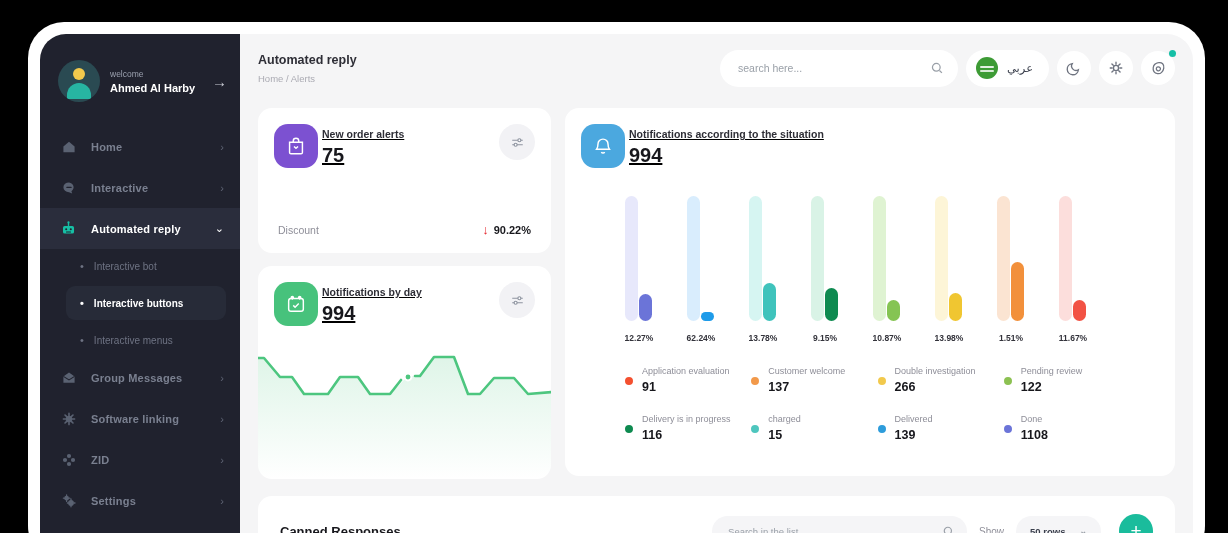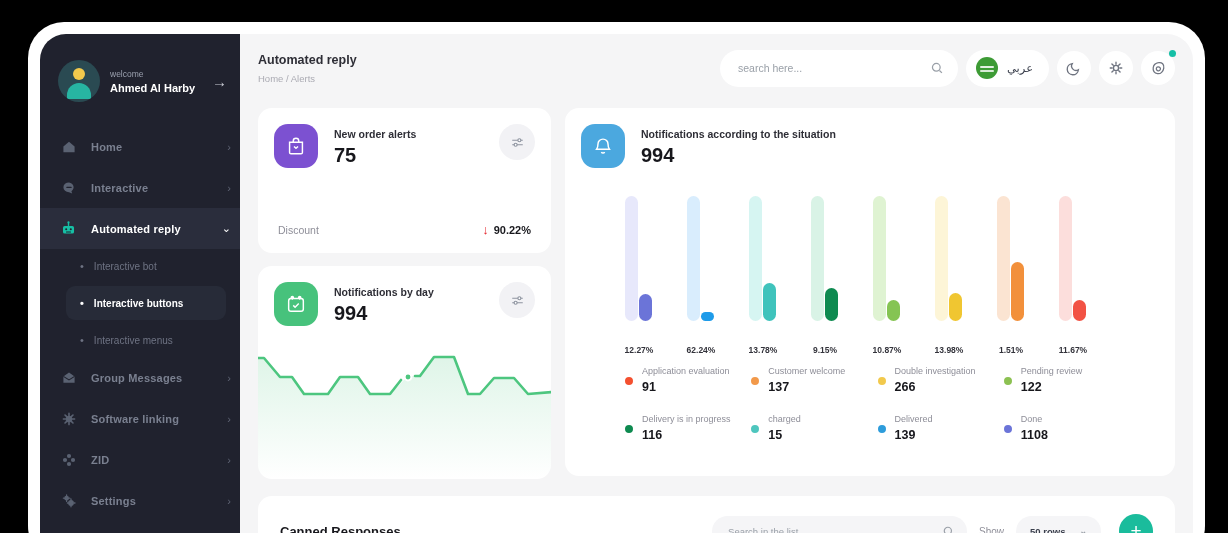--- a/index.html
+++ b/index.html
@@ -14,21 +14,21 @@
   .sidebar { width:200px; flex-shrink:0; background:#20222E; color:#7A8090; padding-top:18px; }
   .profile { display:flex; align-items:center; padding:8px 13px 24px 18px; }
   .avatar { width:42px; height:42px; border-radius:50%; background:#2A4A52; position:relative; overflow:hidden; flex-shrink:0; }
   .avatar .head { position:absolute; left:15px; top:8px; width:12px; height:12px; border-radius:50%; background:#F2C94C; }
   .avatar .body { position:absolute; left:9px; top:23px; width:24px; height:16px; border-radius:12px 12px 0 0; background:#27B5A2; }
   .profile-text { margin-left:10px; flex:1; }
   .welcome { font-size:8.5px; color:#9AA0AE; }
   .username { font-size:11px; font-weight:bold; color:#fff; margin-top:3px; }
   .profile-arrow { color:#C9CCD4; font-size:15px; font-weight:bold; }
 
-  .menu-item { display:flex; align-items:center; height:41px; padding:0 9px 0 20px; cursor:pointer; }
+  .menu-item { display:flex; align-items:center; height:41px; padding:0 16px 0 20px; cursor:pointer; }
   .menu-item .mi-icon { width:17px; height:17px; margin-right:14px; flex-shrink:0; display:flex; align-items:center; justify-content:center; }
   .menu-item .mi-label { font-size:11px; font-weight:bold; flex:1; letter-spacing:.2px; }
   .menu-item .mi-chevron { font-size:11px; color:#5E6474; }
   .menu-item.active { background:#2A2D3C; }
   .menu-item.active .mi-label, .menu-item.active .mi-chevron { color:#fff; }
 
   .submenu-item { display:flex; align-items:center; height:34px; margin:0 14px 0 26px; padding-left:14px; font-size:10px; color:#6E7383; border-radius:9px; cursor:pointer; }
   .submenu-item .bullet { margin-right:10px; font-size:11px; }
   .submenu-item.active { background:#272B38; color:#fff; font-weight:bold; margin-top:3px; margin-bottom:3px; }
 
@@ -53,39 +53,39 @@
   .main-row { display:flex; gap:14px; margin-top:6px; }
   .left-col { width:293px; display:flex; flex-direction:column; gap:13px; flex-shrink:0; }
 
   .card { background:#fff; border-radius:14px; }
   .card-a { height:145px; position:relative; padding:16px; }
   .card-b { height:213px; position:relative; padding:16px; overflow:hidden; }
   .card-big { flex:1; height:368px; position:relative; padding:16px 0 0 16px; overflow:hidden; }
 
   .card-head { display:flex; }
   .stat-icon { width:44px; height:44px; border-radius:14px; display:flex; align-items:center; justify-content:center; flex-shrink:0; }
-  .stat-texts { margin-left:16px; padding-top:4px; }
+  .stat-texts { margin-left:4px; padding-top:4px;text-decoration:underline; }
   .stat-title { font-size:10.5px; font-weight:bold; color:#2E2E36; }
   .stat-value { font-size:20px; font-weight:bold; color:#17171C; margin-top:4px; }
   .filter-btn { position:absolute; top:16px; right:16px; width:36px; height:36px; border-radius:50%; background:#F2F2F5; display:flex; align-items:center; justify-content:center; cursor:pointer; }
 
   .card-a-footer { position:absolute; left:20px; right:20px; bottom:16px; display:flex; align-items:center; }
   .discount-label { font-size:10.5px; color:#8E8E98; flex:1; }
   .down-arrow { color:#E5252C; font-weight:bold; font-size:13px; margin-right:5px; }
   .discount-value { font-size:11px; font-weight:bold; color:#17171C; }
 
   .line-chart { position:absolute; left:0; right:0; bottom:0; height:135px; }
 
   
   .bars-wrap { position:absolute; left:60px; top:88px; width:462px; display:flex; justify-content:space-between; }
   .bar-group { width:28px; display:flex; flex-direction:column; align-items:center; }
   .bar-pair { position:relative; width:28px; height:125px; }
   .bar-track { position:absolute; left:0; top:0; width:13px; height:125px; border-radius:7px; }
   .bar-fill { position:absolute; left:14px; bottom:0; width:13px; border-radius:7px; }
-  .bar-label { margin-top:24px; font-size:8.5px; font-weight:bold; color:#33333B; white-space:nowrap; }
+  .bar-label { margin-top:12px; font-size:8.5px; font-weight:bold; color:#33333B; white-space:nowrap; }
 
   
   .legend { position:absolute; left:60px; top:258px; width:505px; display:grid; grid-template-columns:repeat(4,1fr); row-gap:20px; }
   .legend-item { display:flex;align-items:center; }
   .legend-dot { width:7px; height:7px; border-radius:50%; border-width:4px; border-style:solid; background:#fff; margin-top:2px; flex-shrink:0; }
   .legend-texts { margin-left:9px; }
   .legend-label { font-size:9px; color:#8E8E98; }
   .legend-value { font-size:12.5px; font-weight:bold; color:#17171C; margin-top:4px; }
 
   

